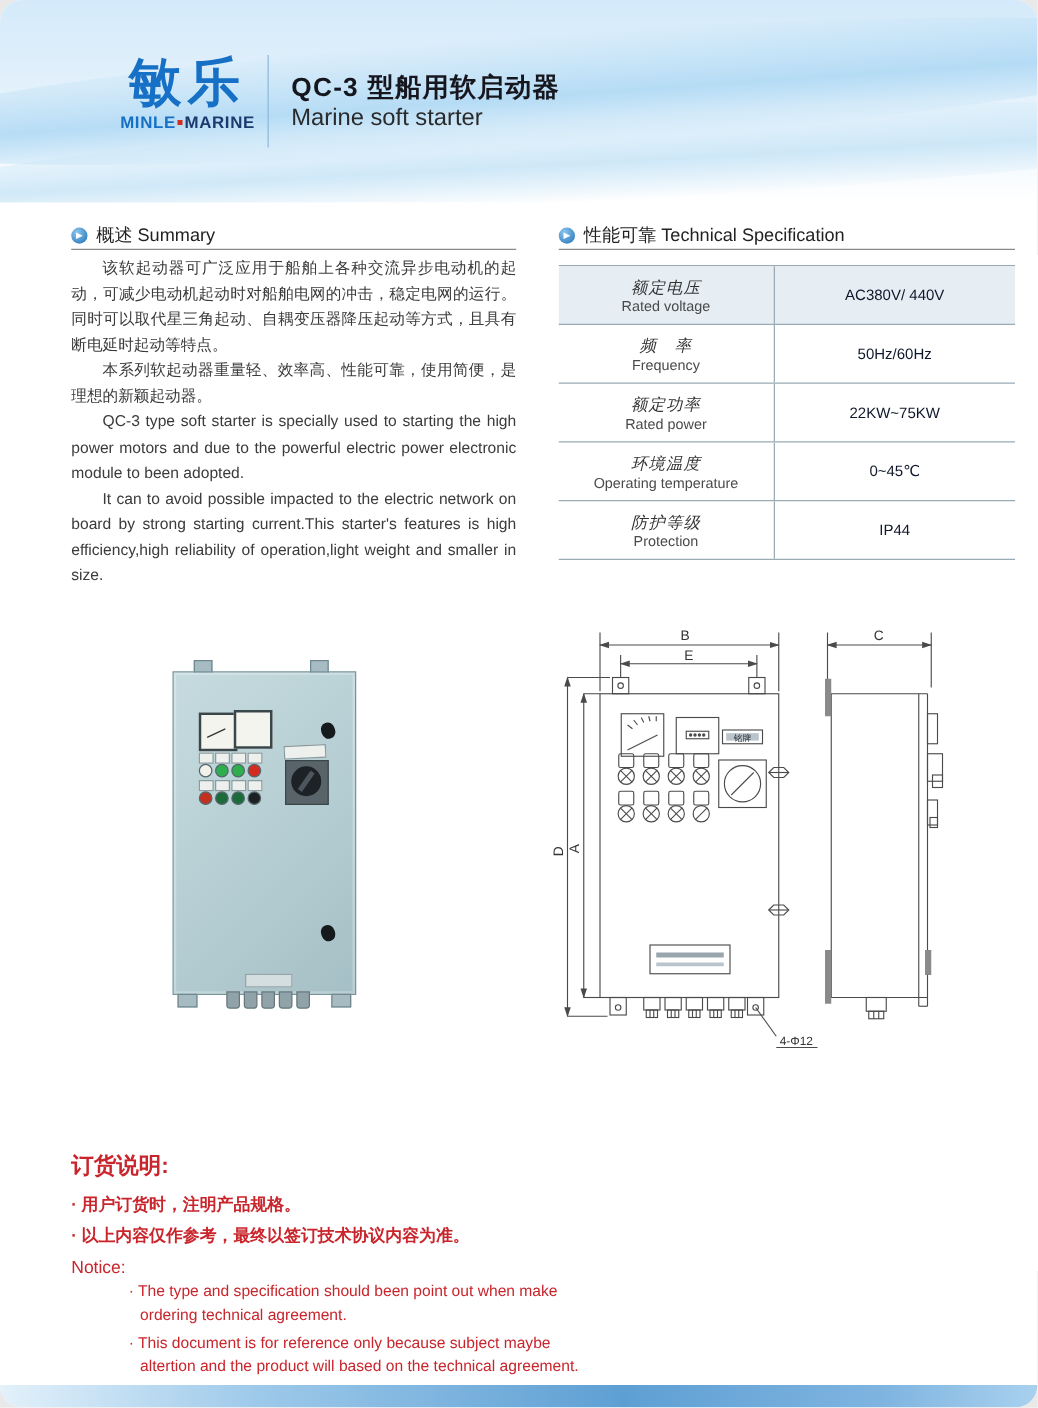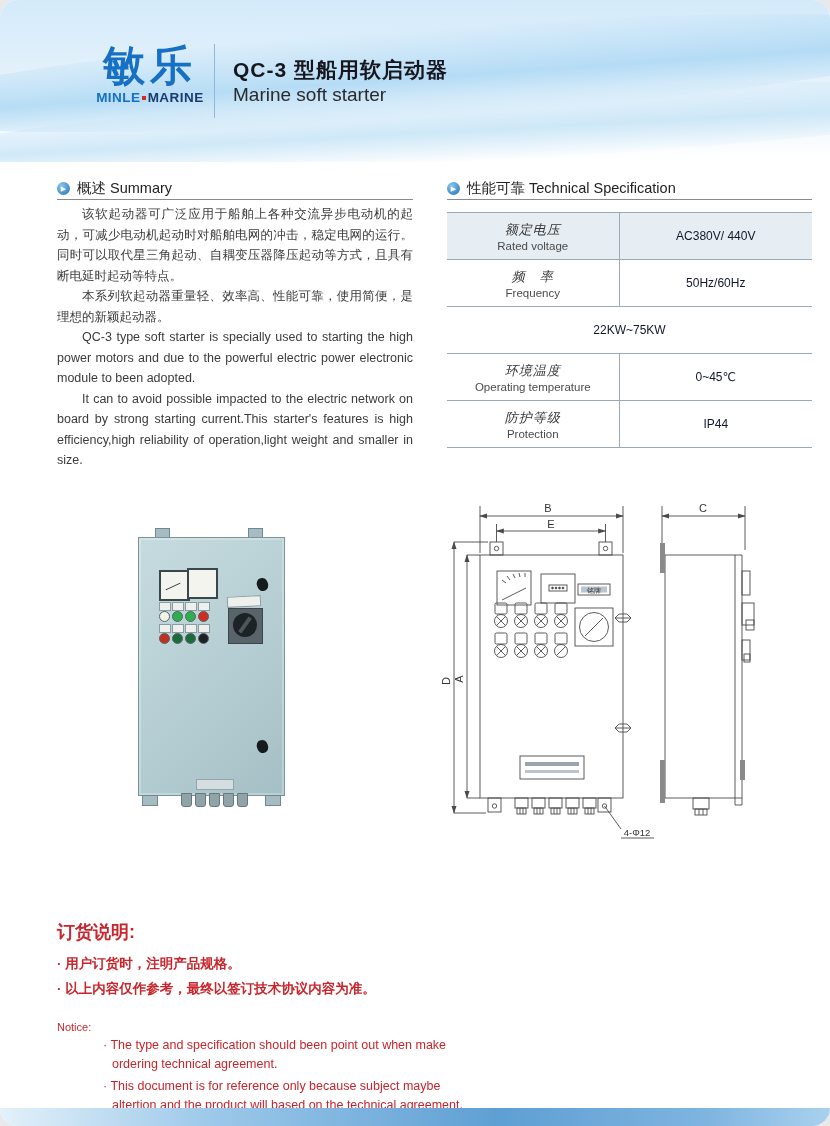--- a/index.html
+++ b/index.html
@@ -66,21 +66,21 @@
   .pfoot{position:absolute;top:257px;width:14px;height:9px;background:#a7bcc2;border:1px solid #6f8990;}
 
   
   .drawing{position:absolute;left:440px;top:498px;}
   .drawing text{font-family:"Liberation Sans","DejaVu Sans",sans-serif;}
 
   
   .notes{position:absolute;left:57px;top:920px;width:430px;color:#c9252c;}
   .notes .h-cn{font-size:18px;font-weight:bold;margin-bottom:7px;}
   .notes .i-cn{font-size:13.5px;font-weight:bold;line-height:25px;}
-  .notes .h-en{font-size:11px;margin-top:20px;margin-bottom:3px;}
+  .notes .h-en{font-size:14px;margin-top:4px;margin-bottom:3px;}
   .notes .i-en{font-size:12.5px;line-height:19px;padding-left:13px;text-indent:-9px;margin-bottom:3px;margin-left:42px;}
 
   .bottombar{position:absolute;left:0;top:1108px;width:830px;height:18px;
              background:linear-gradient(90deg,#e3f1fa 0%,#9dc9ea 25%,#5e9fd3 60%,#7fb4e0 85%,#a9d1ee 100%);}
 </style>
 </head>
 <body>
 
 <div id="page">
 
@@ -124,20 +124,24 @@
       <div class="spec-value">AC380V/ 440V</div>
     </div>
     <div class="spec-row">
       <div class="spec-label">
         <span class="cn">频　率</span>
         <span class="en">Frequency</span>
       </div>
       <div class="spec-value">50Hz/60Hz</div>
     </div>
     <div class="spec-row">
+      <div class="spec-label">
+        <span class="cn">额定功率</span>
+        <span class="en">Rated power</span>
+      </div>
       <div class="spec-value">22KW~75KW</div>
     </div>
     <div class="spec-row">
       <div class="spec-label">
         <span class="cn">环境温度</span>
         <span class="en">Operating temperature</span>
       </div>
       <div class="spec-value">0~45℃</div>
     </div>
     <div class="spec-row">

